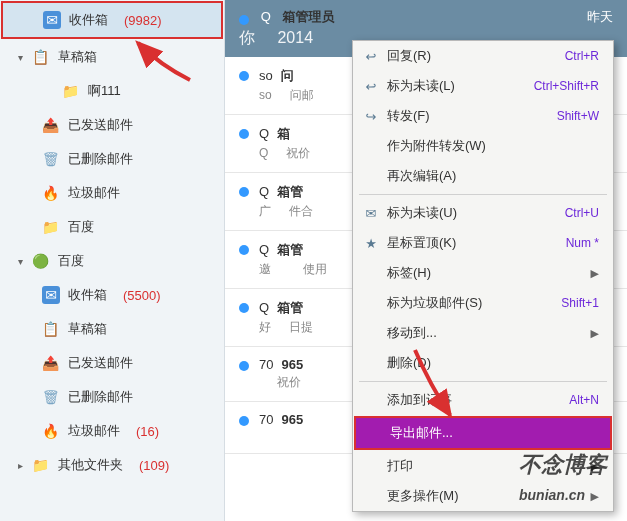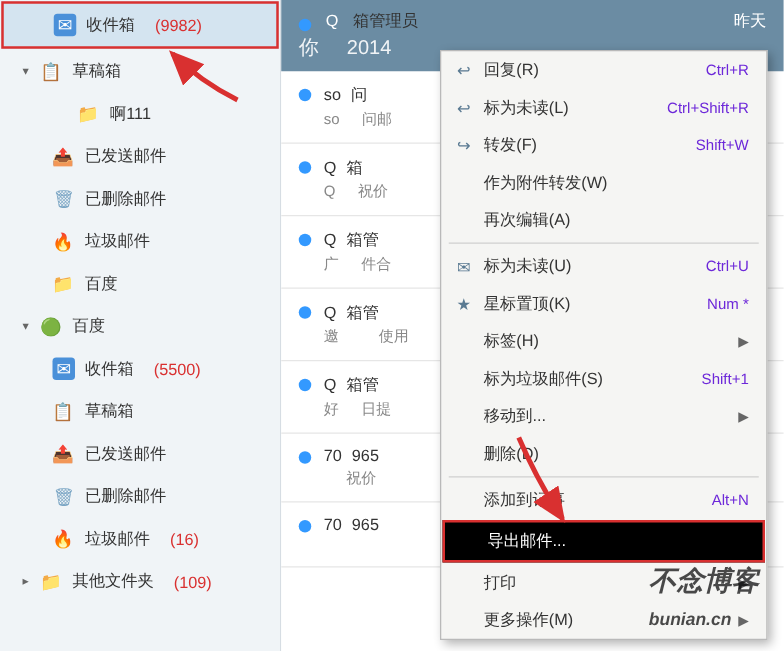--- a/index.html
+++ b/index.html
@@ -16,24 +16,24 @@
     .tree-toggle { width: 12px; display: inline-block; color: #666; font-size: 10px; margin-right: 2px; }
     .main { flex: 1; background: #fff; position: relative; }
     .main-header { background: #6b8ca3; color: #fff; padding: 8px 14px; display: flex; justify-content: space-between; }
     .main-header .sub { font-size: 16px; opacity: 0.9; margin-top: 2px; }
     .mail-list { }
     .mail-row { border-bottom: 1px solid #e6e6e6; padding: 10px 14px; display: flex; align-items: flex-start; gap: 10px; }
     .mail-dot { width: 10px; height: 10px; border-radius: 50%; background: #3399ff; margin-top: 4px; flex-shrink: 0; }
     .mail-content { flex: 1; }
     .mail-from { color: #333; font-weight: 500; }
     .mail-subj { color: #888; font-size: 12px; margin-top: 2px; }
-    .mail-title { color: #333; font-weight: 400; margin-left: 8px; }
+    .mail-title { color: #333; font-weight: 700; margin-left: 8px; }
     .context-menu { position: absolute; left: 352px; top: 40px; width: 262px; background: #f5f5f3; border: 1px solid #b9b9b9; box-shadow: 3px 3px 8px rgba(0,0,0,0.3); z-index: 100; }
     .menu-item { display: flex; align-items: center; justify-content: space-between; padding: 6px 14px 6px 10px; cursor: pointer; color: #333; }
-    .menu-item.highlighted { background: #000000; color: #fff; border: 2px solid #d93030; margin: 1px; }
+    .menu-item.highlighted { background: #a21caf; color: #fff; border: 2px solid #d93030; margin: 1px; }
     .menu-item .mi-left { display: flex; align-items: center; gap: 8px; }
     .menu-item .mi-icon { width: 16px; display: inline-block; text-align: center; font-size: 13px; color: #5a7a92; }
     .menu-item .mi-key { color: #6d28d9; font-size: 12px; }
     .menu-item .mi-arrow { color: #666; font-size: 11px; }
     .menu-sep { height: 1px; background: #d0d0d0; margin: 3px 6px; }
     .arrow-overlay { position: absolute; pointer-events: none; z-index: 200; }
     .arrow1 { left: 130px; top: 35px; width: 70px; height: 50px; }
     .arrow2 { left: 405px; top: 345px; width: 60px; height: 75px; }
     .watermark { position: absolute; right: 20px; bottom: 15px; color: #000000; font-size: 22px; font-style: italic; font-weight: bold; z-index: 300; opacity: 0.7; }
     .icon-inbox { background: #4a90d9; color: #fff; border-radius: 3px; font-size: 10px; width: 16px; height: 16px; }

